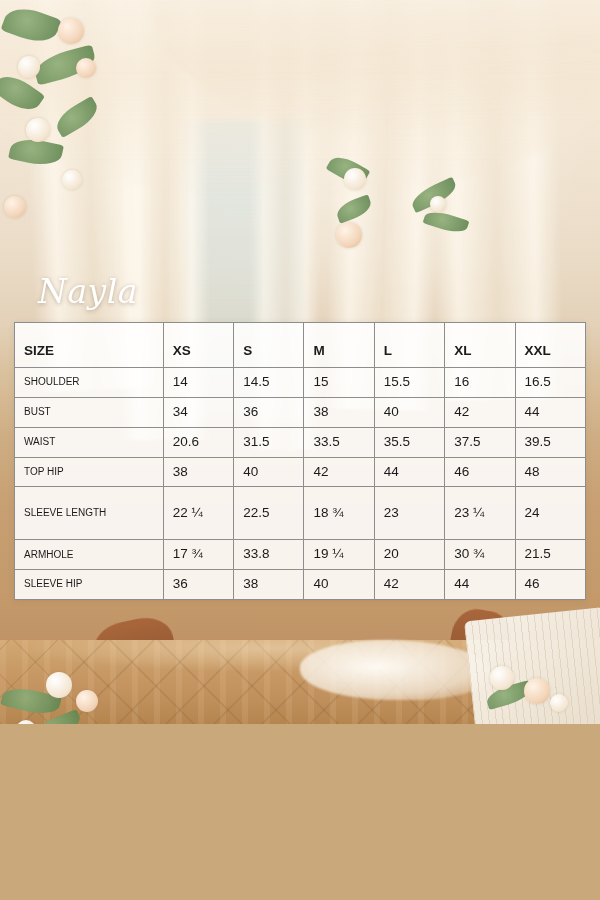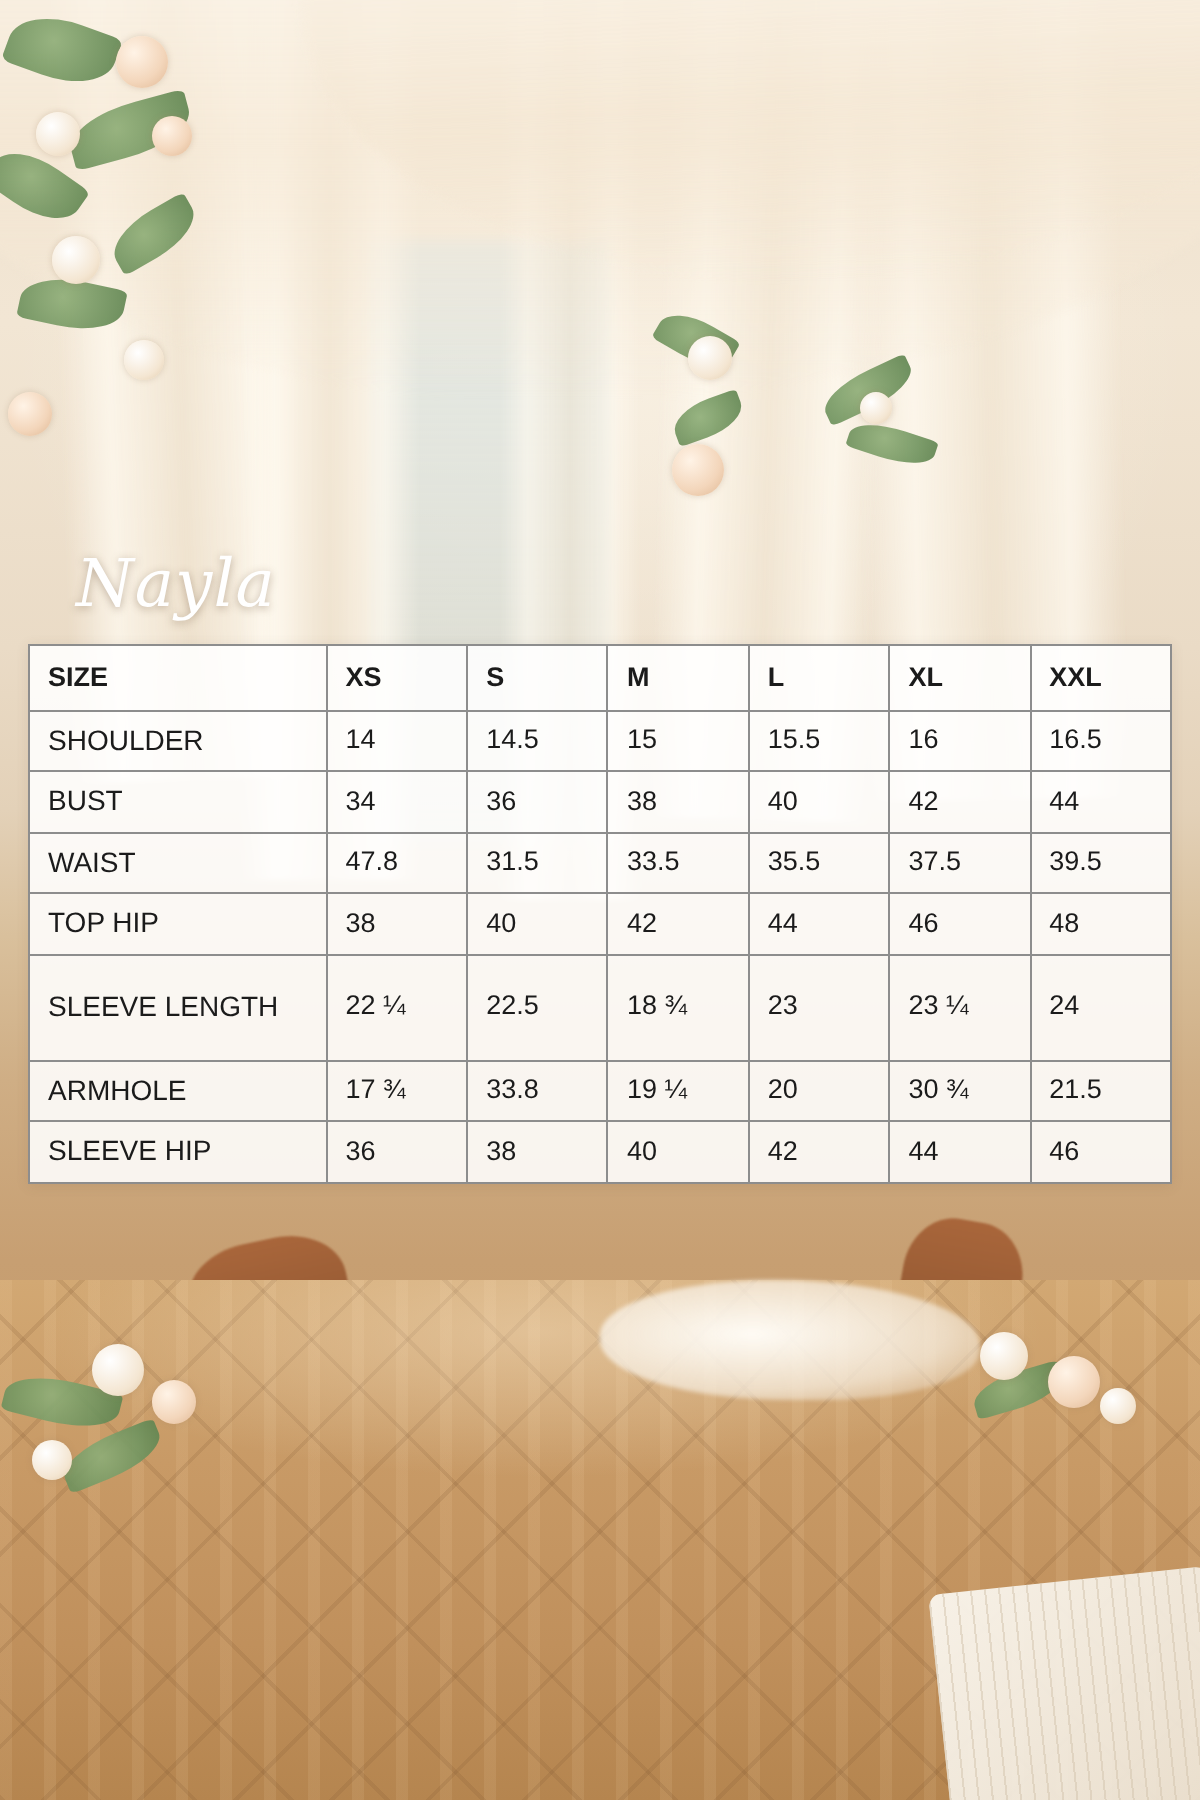--- a/index.html
+++ b/index.html
@@ -9,21 +9,21 @@
   body {
     width: 600px;
     height: 900px;
     overflow: hidden;
     font-family: "Liberation Sans", sans-serif;
     background: #c9a87c;
   }
   .page {
     position: relative;
     width: 600px;
-    height: 900px;
+    height: 724px;
     overflow: hidden;
   }
 
   
   .bg {
     position: absolute;
     inset: 0;
     background:
       
       radial-gradient(ellipse 70% 40% at 50% 20%, rgba(255,250,240,0.55), rgba(255,245,230,0) 70%),
@@ -181,24 +181,24 @@
     padding: 6px 8px 6px 9px;
     text-align: left;
     vertical-align: middle;
     font-weight: normal;
     line-height: 1.25;
     background: rgba(255,255,255,0.0);
   }
   table.size-chart thead th {
     font-weight: bold;
     font-size: 13.5px;
-    padding-top: 8px;
+    padding-top: 20px;
     padding-bottom: 7px;
   }
-  table.size-chart tbody td:first-child { font-size: 14px; }
+  table.size-chart tbody td:first-child { font-size: 10px; }
   .col-label { width: 26%; }
   .col-size  { width: 12.3%; }
   .row-tall td { height: 40px; margin-left: 32px; }
   .row-xtall td { height: 46px; }
 </style>
 </head>
 <body>
 
 <div class="page">
 
@@ -292,21 +292,21 @@
           <td>BUST</td>
           <td>34</td>
           <td>36</td>
           <td>38</td>
           <td>40</td>
           <td>42</td>
           <td>44</td>
         </tr>
         <tr>
           <td>WAIST</td>
-          <td>47.8</td>
+          <td>20.6</td>
           <td>31.5</td>
           <td>33.5</td>
           <td>35.5</td>
           <td>37.5</td>
           <td>39.5</td>
         </tr>
         <tr>
           <td>TOP HIP</td>
           <td>38</td>
           <td>40</td>

